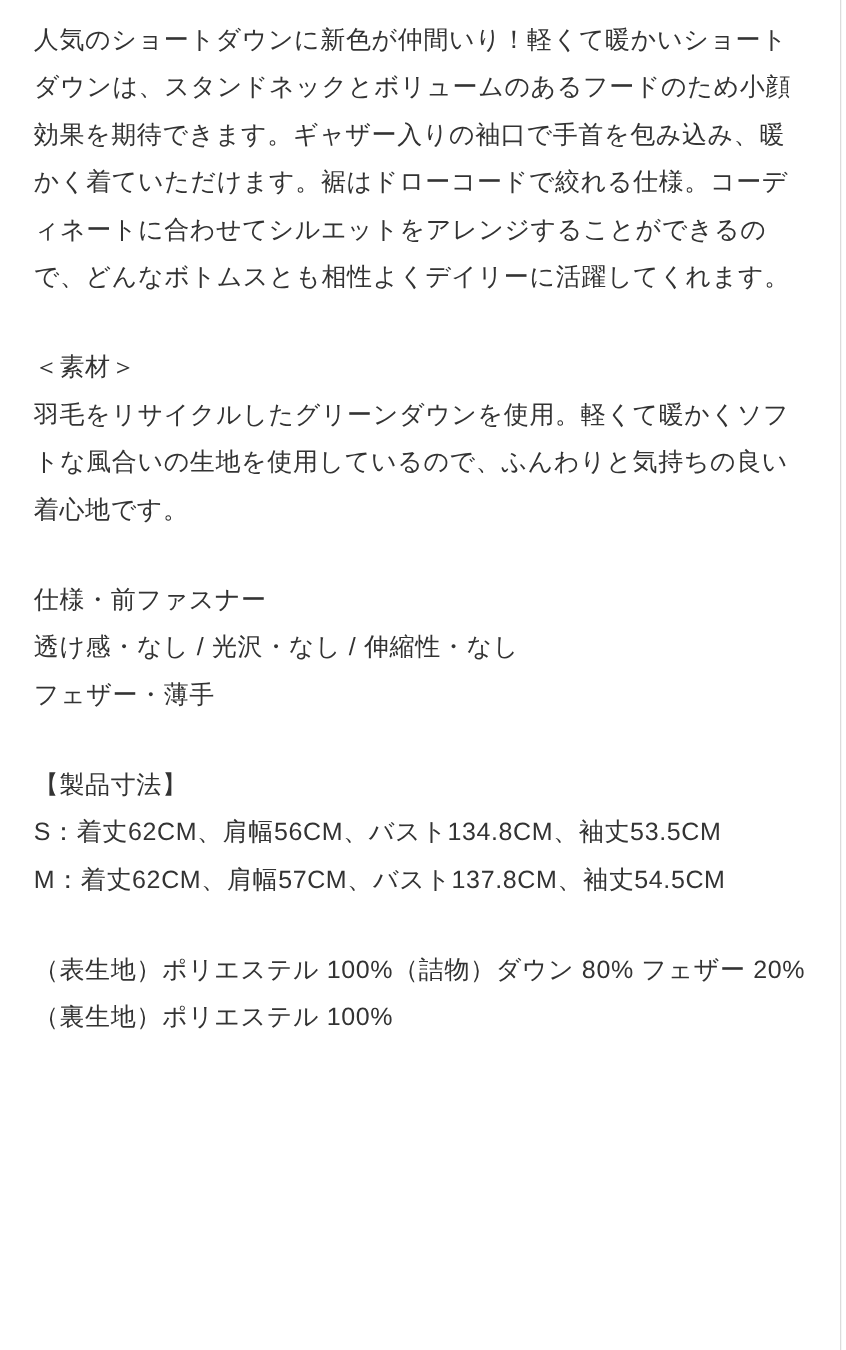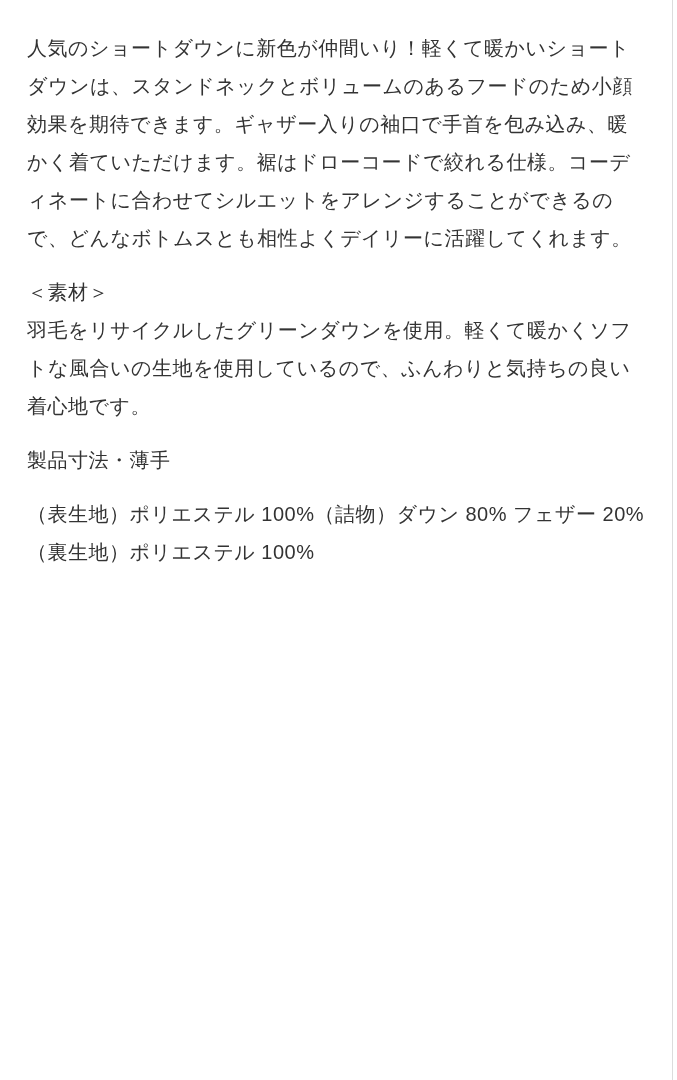--- a/index.html
+++ b/index.html
@@ -17,22 +17,22 @@
   .content {
     width: 677px;
     height: 1080px;
     padding: 13px 30px 0 27px;
     font-size: 20px;
     line-height: 38px;
     word-break: break-all;
     overflow-wrap: anywhere;
     letter-spacing: 0.5px;
   }
-  .section { margin-top: 16px; }
-  .section:first-child { margin-top: 16px; }
+  .section { margin-top: 34px; }
+  .section:first-child { margin-top: 0; }
   .line { display: block; }
   .right-edge-line {
     position: absolute;
     top: 0;
     right: 4px;
     width: 1px;
     height: 1080px;
     background: #dcdcdc;
   }
 </style>
@@ -44,24 +44,31 @@
   <div class="section">
     <p class="para">人気のショートダウンに新色が仲間いり！軽くて暖かいショートダウンは、スタンドネックとボリュームのあるフードのため小顔効果を期待できます。ギャザー入りの袖口で手首を包み込み、暖かく着ていただけます。裾はドローコードで絞れる仕様。コーディネートに合わせてシルエットをアレンジすることができるので、どんなボトムスとも相性よくデイリーに活躍してくれます。</p>
   </div>
 
   <div class="section">
     <span class="line">＜素材＞</span>
     <span>羽毛をリサイクルしたグリーンダウンを使用。軽くて暖かくソフトな風合いの生地を使用しているので、ふんわりと気持ちの良い着心地です。</span>
   </div>
 
   <div class="section">
-    <span class="line">製品寸法・薄手</span>
+    <span class="line">仕様・前ファスナー</span>
+    <span class="line">透け感・なし / 光沢・なし / 伸縮性・なし</span>
+    <span class="line">フェザー・薄手</span>
   </div>
 
 
+  <div class="section">
+    <span class="line">【製品寸法】</span>
+    <span class="line">S：着丈62CM、肩幅56CM、バスト134.8CM、袖丈53.5CM</span>
+    <span class="line">M：着丈62CM、肩幅57CM、バスト137.8CM、袖丈54.5CM</span>
+  </div>
 
   <div class="section">
     <span>（表生地）ポリエステル 100%（詰物）ダウン 80% フェザー 20%（裏生地）ポリエステル 100%</span>
   </div>
 
 </div>
 
 <div class="right-edge-line"></div>
 
 </body></html>

